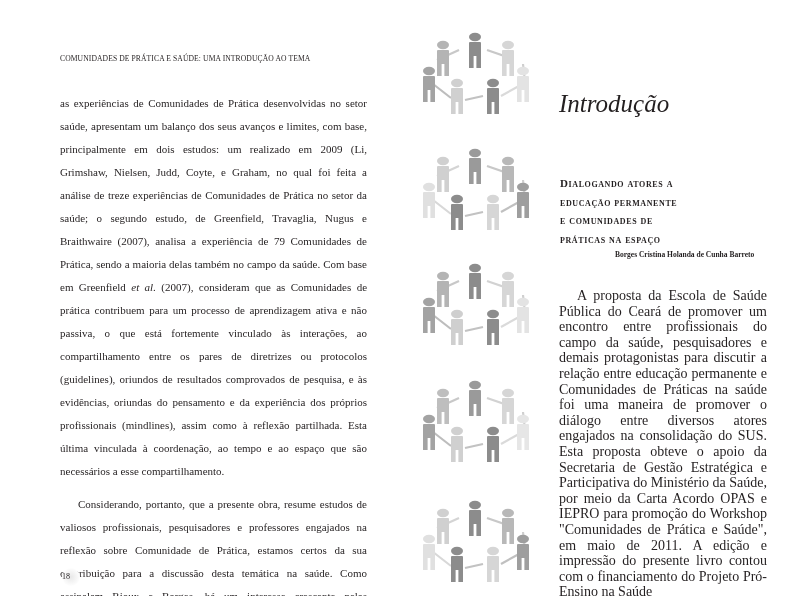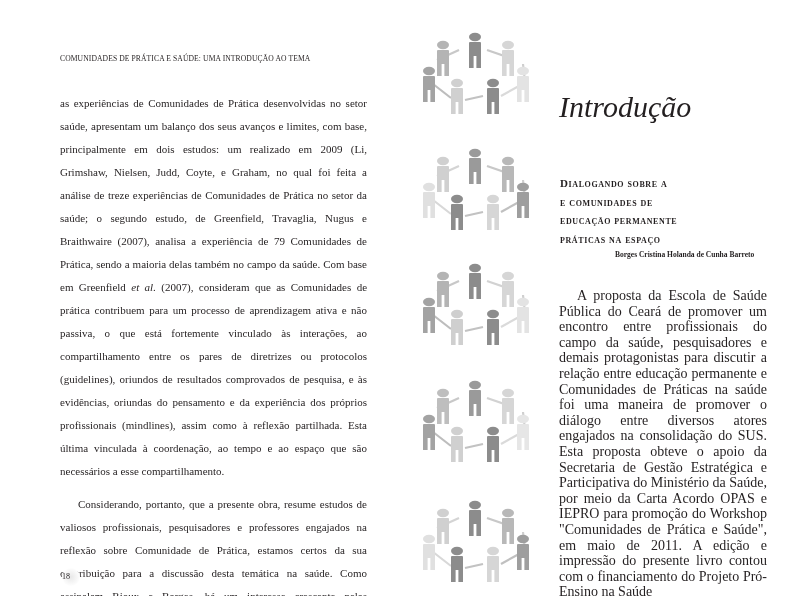--- a/index.html
+++ b/index.html
@@ -33,21 +33,21 @@
       width: 18px; height: 18px; line-height: 18px; text-align: left;
       border-radius: 9px; background: radial-gradient(circle, #e8e8e8 0%, #ffffff 75%);
     }
 
     .circles { position: absolute; left: 18px; top: 0; width: 130px; height: 596px; }
     .circle-group { position: absolute; left: 0; width: 124px; height: 90px; }
     .circle-group svg { width: 124px; height: 90px; display: block; }
 
     .chapter-title {
       position: absolute; left: 162px; top: 78px;
-      font-size: 30px; font-style: italic; color: #231f20;
+      font-size: 25px; font-style: italic; color: #231f20;
       white-space: nowrap;
     }
     .section-title {
       position: absolute; left: 163px; top: 162px; width: 210px;
       font-size: 11px; line-height: 18.5px; font-weight: bold;
       font-variant: small-caps; letter-spacing: 0.6px; color: #231f20;
     }
     .section-title span { display: block; }
     .author {
       position: absolute; left: 218px; top: 238px;
@@ -185,23 +185,23 @@
         <use href="#person" x="42" y="74" fill="#8c8c8c"></use>
         <use href="#person" x="78" y="74" fill="#d6d6d6"></use>
         <use href="#person" x="108" y="62" fill="#9e9e9e"></use>
       </svg>
     </div>
   </div>
 
   <div class="chapter-title">Introdução</div>
 
   <div class="section-title">
-    <span>Dialogando sobre a</span>
+    <span>Dialogando atores a</span>
+    <span>educação permanente</span>
     <span>e comunidades de</span>
-    <span>educação permanente</span>
     <span>práticas na espaço</span>
   </div>
 
   <div class="author">Borges Cristina Holanda de Cunha Barreto</div>
 
   <div class="body-right">
     <p>A proposta da Escola de Saúde Pública do Ceará de promover um encontro entre profissionais do campo da saúde, pesquisadores e demais protagonistas para discutir a relação entre educação permanente e Comunidades de Práticas na saúde foi uma maneira de promover o diálogo entre diversos atores engajados na consolidação do SUS. Esta proposta obteve o apoio da Secretaria de Gestão Estratégica e Participativa do Ministério da Saúde, por meio da Carta Acordo OPAS e IEPRO para promoção do Workshop "Comunidades de Prática e Saúde", em maio de 2011. A edição e impressão do presente livro contou com o financiamento do Projeto Pró-Ensino na Saúde</p>
   </div>
 </div>
 

